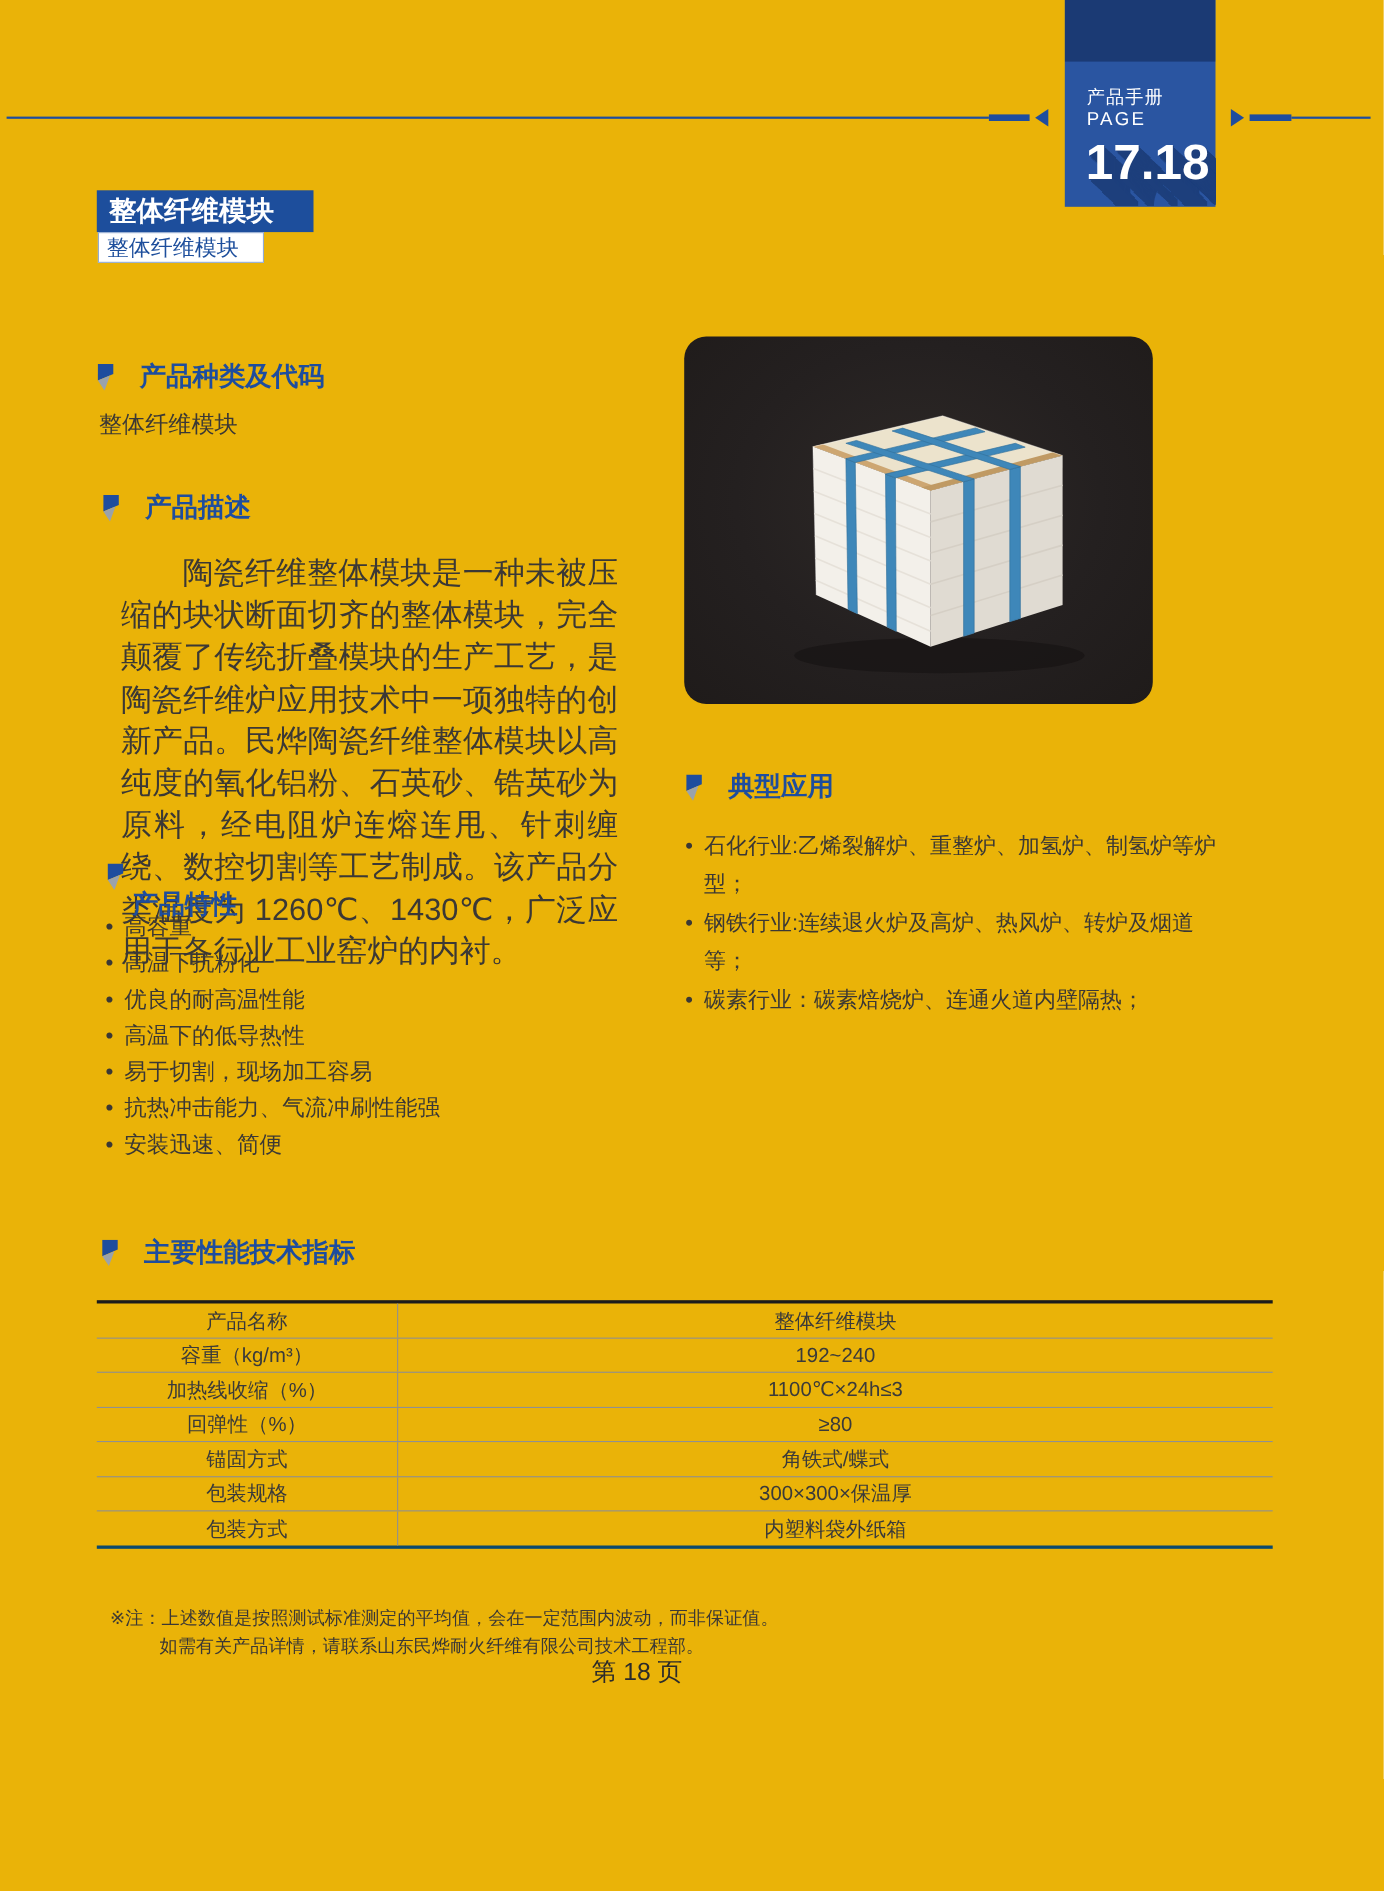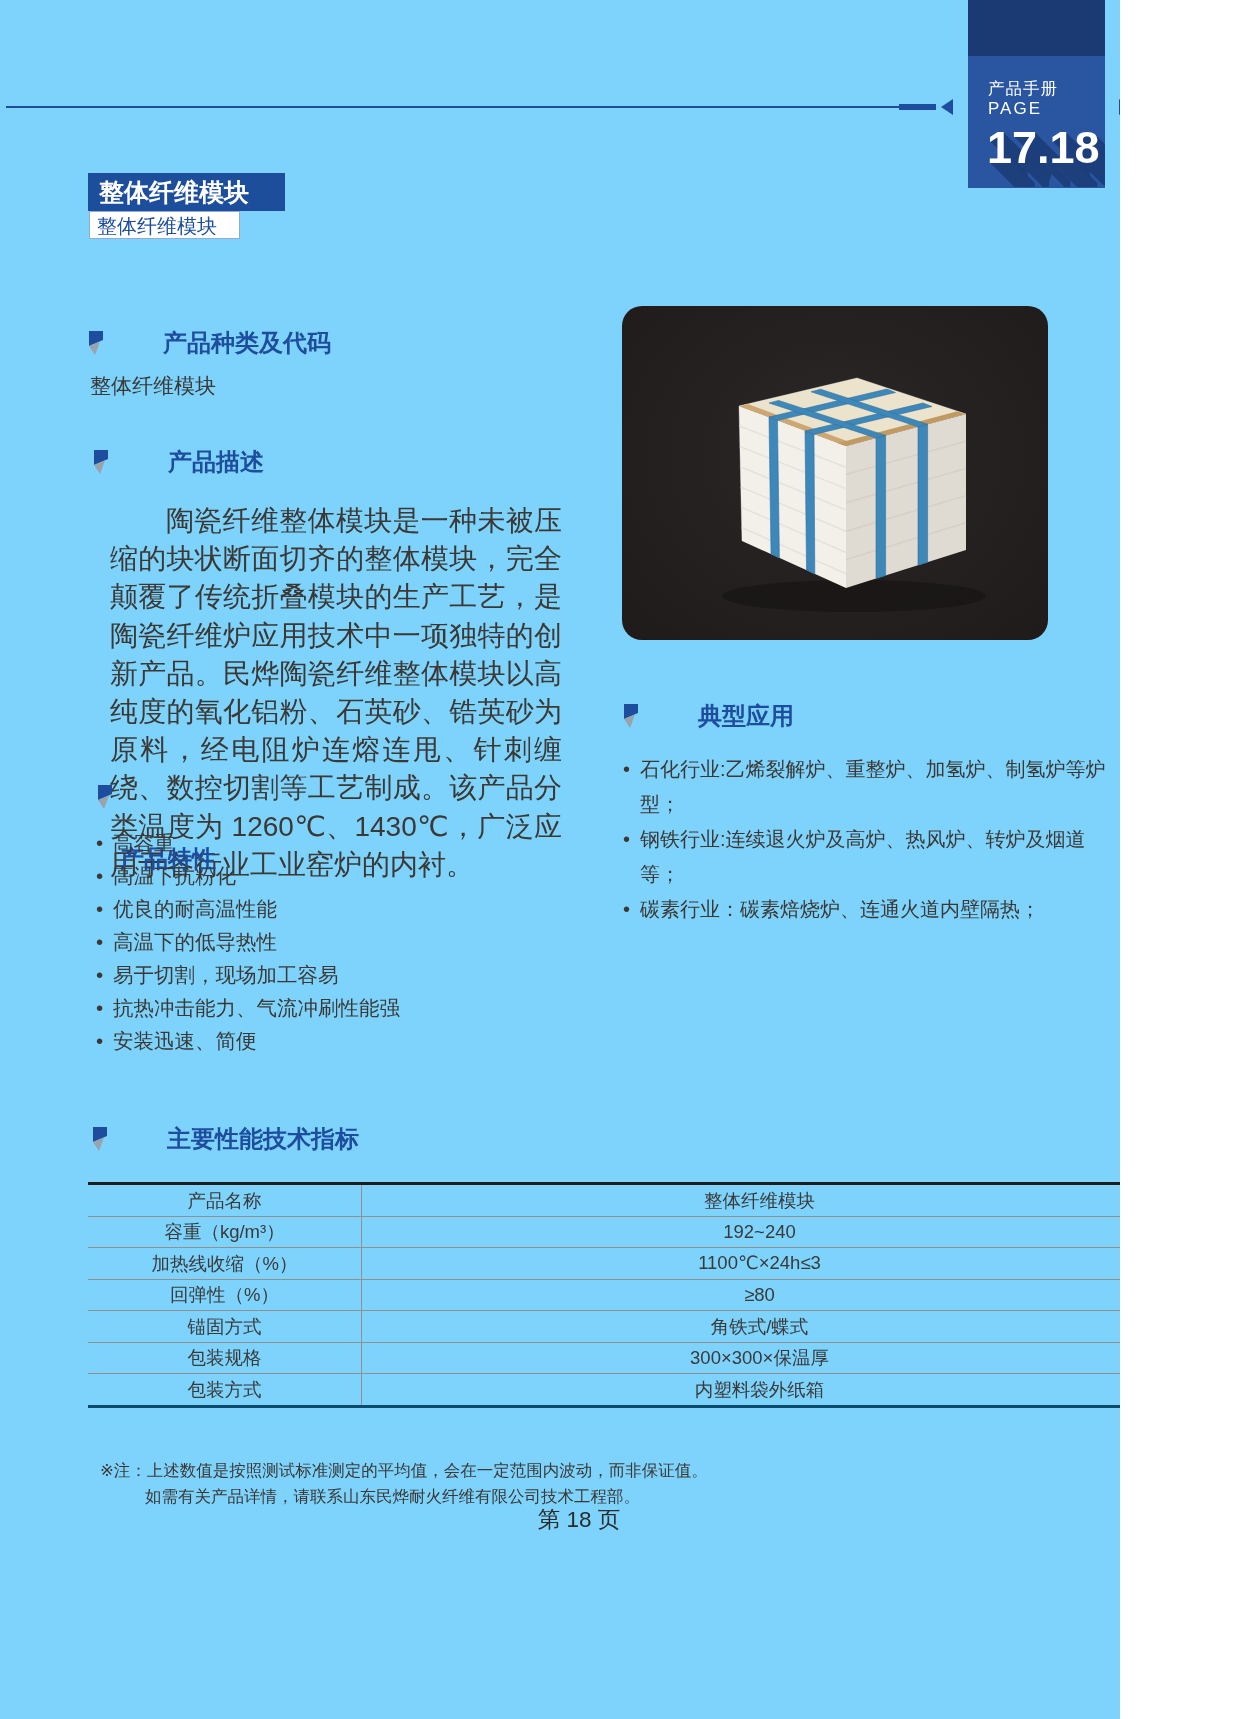--- a/index.html
+++ b/index.html
@@ -1,16 +1,16 @@
 <!DOCTYPE html>
 <html><head>
 <meta charset="utf-8">
 <style>
   html,body{margin:0;padding:0;background:#ffffff;}
-  .page{position:relative;width:1120px;height:1719px;background:#7dd3fc;overflow:hidden;
+  .page{position:relative;width:1258px;height:1719px;background:#eab308;overflow:hidden;
         font-family:"Liberation Sans","DejaVu Sans",sans-serif;color:#3b3835;}
 
   
   .rule{position:absolute;background:#1e4d9e;}
   .rule-l-thin{left:6px;top:106px;width:893px;height:2px;}
   .rule-l-thick{left:899px;top:104px;width:37px;height:6px;}
   .rule-r-thick{left:1136px;top:104px;width:38px;height:6px;}
   .rule-r-thin{left:1174px;top:106px;width:72px;height:2px;}
   .tri{position:absolute;width:0;height:0;border-top:8px solid transparent;border-bottom:8px solid transparent;}
   .tri-left{left:941px;top:99px;border-right:12px solid #1e4d9e;}
@@ -27,21 +27,21 @@
      16px 16px 0 #1d3f7c,17px 17px 0 #1d3f7c,18px 18px 0 #1d3f7c,19px 19px 0 #1d3f7c,20px 20px 0 #1d3f7c,
      21px 21px 0 #1d3f7c,22px 22px 0 #1d3f7c,23px 23px 0 #1d3f7c,24px 24px 0 #1d3f7c;}
 
   
   .title-box{position:absolute;left:88px;top:173px;width:197px;height:38px;background:#1d4e9c;
              color:#fff;font-size:25px;font-weight:bold;line-height:38px;padding-left:11px;box-sizing:border-box;}
   .subtitle-box{position:absolute;left:89px;top:211px;width:151px;height:28px;border:1px solid #93abd2;
              color:#1d4e9c;font-size:20px;line-height:28px;padding-left:7px;box-sizing:border-box;background:#fff;}
 
   
-  .sec-header{position:absolute;display:flex;align-items:flex-start;gap:36px;}
+  .sec-header{position:absolute;display:flex;align-items:flex-start;}
   .sec-header .ribbon{width:16px;height:25px;margin-top:1px;flex:none;}
   .sec-header .sec-label{margin-left:23px;font-size:24px;font-weight:bold;color:#1e4d9e;line-height:26px;}
 
   
   .cat-content{position:absolute;left:90px;top:372px;font-size:21px;}
   .desc-para{position:absolute;left:93px;top:502px;width:452px;font-size:28px;line-height:38.2px;
              text-align:justify;text-indent:2em;margin-left:17px;}
 
   
   .photo-panel{position:absolute;left:622px;top:306px;width:426px;height:334px;border-radius:20px;

